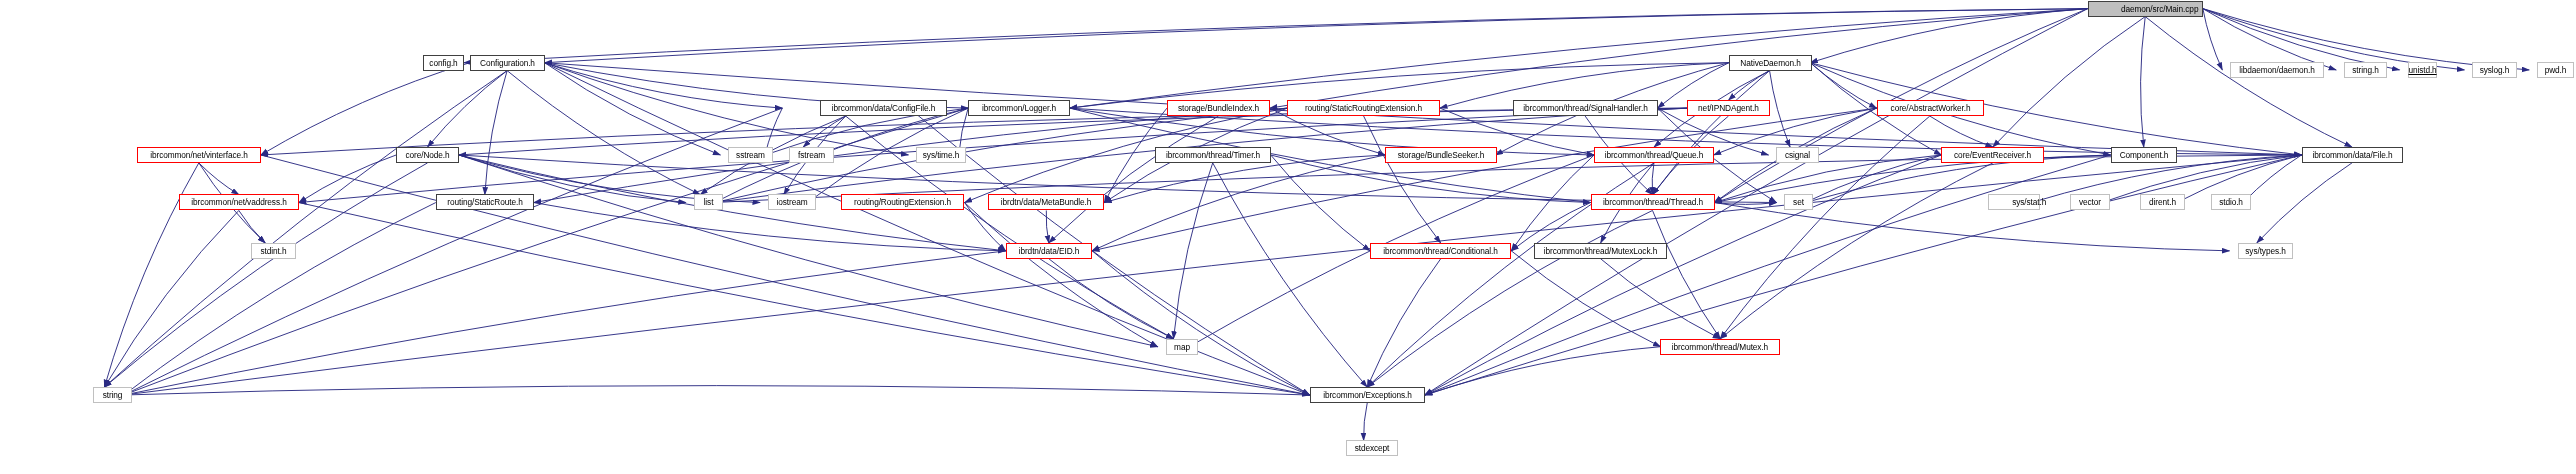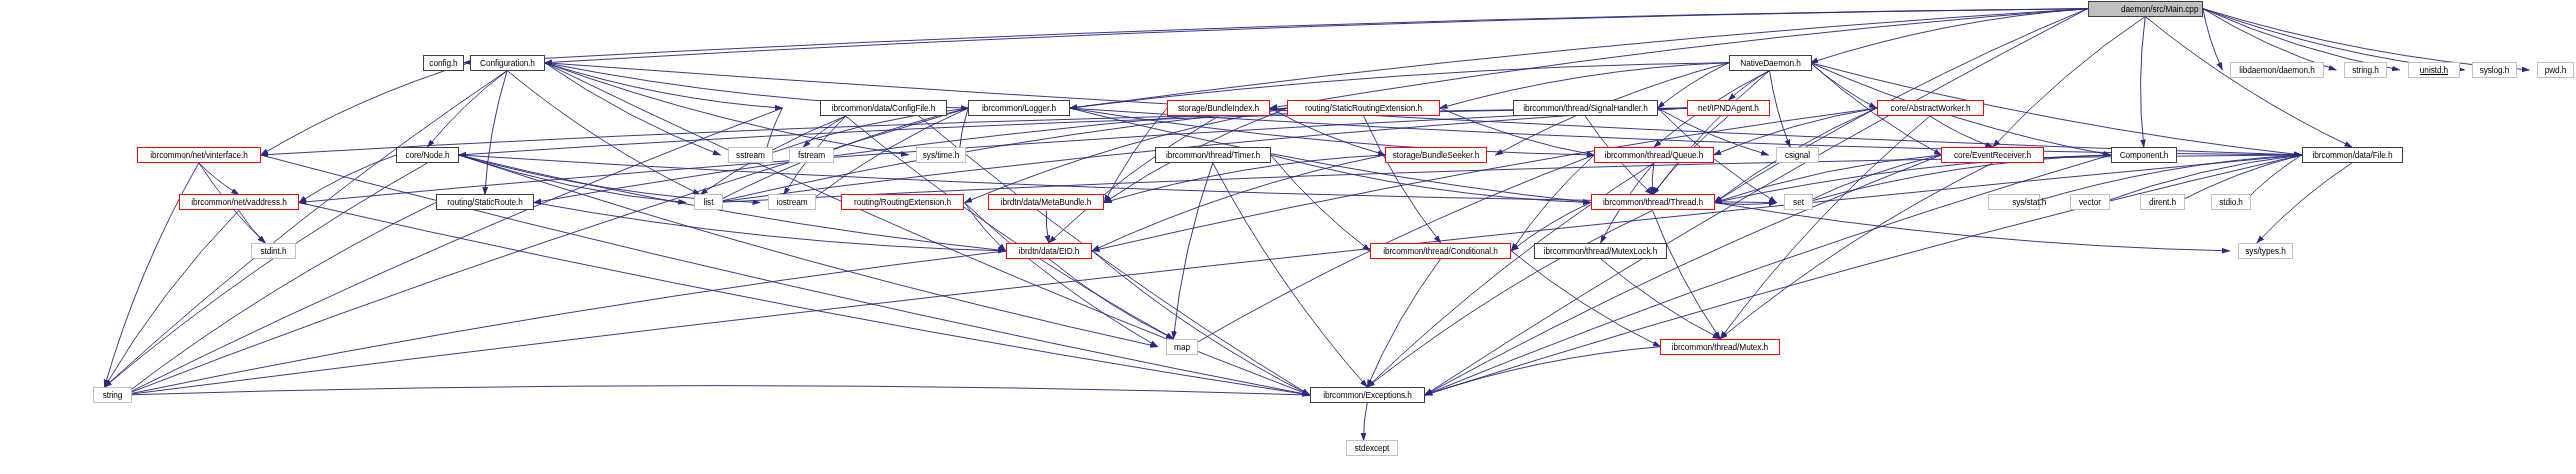--- a/index.html
+++ b/index.html
@@ -219,21 +219,21 @@
       </div>
       <div class="node hdr" style="left: 1729px; top: 55px; width: 83px;">
         <span>NativeDaemon.h</span>
       </div>
       <div class="node sys" style="left: 2222px; top: 62px; width: 94px;">
         <span>libdaemon/daemon.h</span>
       </div>
       <div class="node sys" style="left: 2336px; top: 62px; width: 43px;">
         <span>string.h</span>
       </div>
-      <div class="node sys" style="left: 2400px; top: 62px; width: 52px; text-decoration: underline;">
+      <div class="node sys" style="left: 2400px; top: 62px; width: 29px; text-decoration: underline;">
         <span>unistd.h</span>
       </div>
       <div class="node sys" style="left: 2464px; top: 62px; width: 45px;">
         <span>syslog.h</span>
       </div>
       <div class="node sys" style="left: 2529px; top: 62px; width: 37px;">
         <span>pwd.h</span>
       </div>
       <div class="node hdr" style="left: 782px; top: 100px; width: 127px; margin-left: 38px;">
         <span>ibrcommon/data/ConfigFile.h</span>
@@ -267,21 +267,21 @@
       </div>
       <div class="node sys" style="left: 781px; top: 147px; width: 45px;">
         <span>fstream</span>
       </div>
       <div class="node sys" style="left: 908px; top: 147px; width: 50px;">
         <span>sys/time.h</span>
       </div>
       <div class="node hdr" style="left: 1155px; top: 147px; width: 116px;">
         <span>ibrcommon/thread/Timer.h</span>
       </div>
-      <div class="node hot" style="left: 1385px; top: 147px; width: 102px;">
+      <div class="node hot" style="left: 1385px; top: 147px; width: 112px;">
         <span>storage/BundleSeeker.h</span>
       </div>
       <div class="node hot" style="left: 1594px; top: 147px; width: 120px;">
         <span>ibrcommon/thread/Queue.h</span>
       </div>
       <div class="node sys" style="left: 1768px; top: 147px; width: 43px;">
         <span>csignal</span>
       </div>
       <div class="node hot" style="left: 1941px; top: 147px; width: 103px;">
         <span>core/EventReceiver.h</span>

